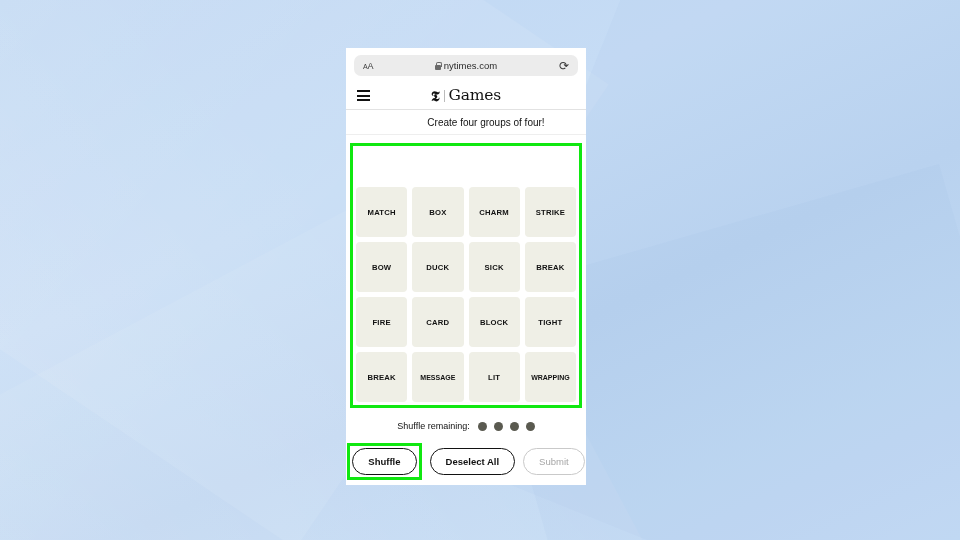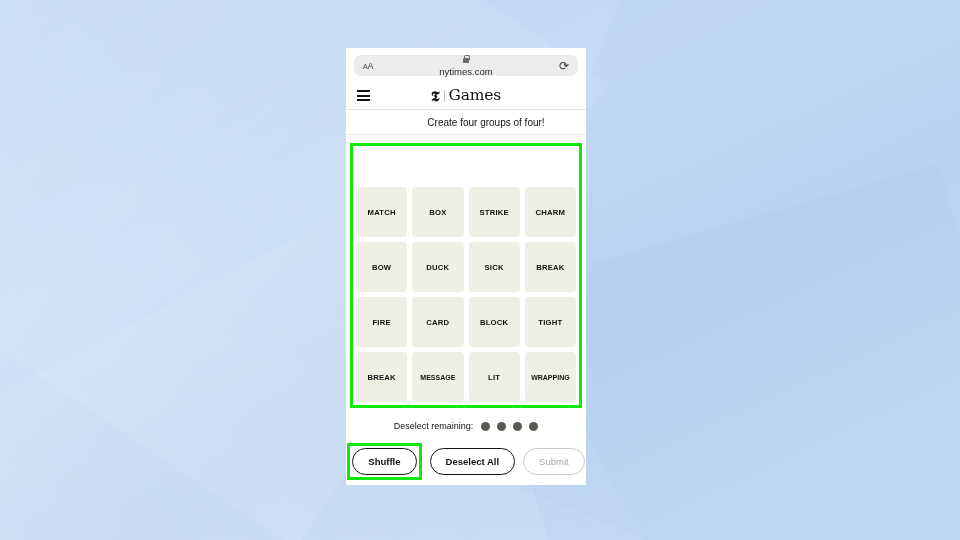--- a/index.html
+++ b/index.html
@@ -32,21 +32,21 @@
   
   .urlbar-wrap { padding:7px 8px 6px; background:#ffffff; }
   .urlbar {
     height:21px; background:#ececec; border-radius:7px;
     display:flex; align-items:center; padding:0 9px; position:relative;
   }
   .aa { font-size:9px; color:#3b3b3b; letter-spacing:-0.3px; font-weight:500; }
   .aa .small { font-size:7px; }
   .url-center {
     position:absolute; left:0; right:0; display:flex; justify-content:center;
-    align-items:center; gap:3px; pointer-events:none;flex-direction:column;
+    align-items:center; gap:3px; pointer-events:none;
   }
   .lock { width:6px; height:8px; position:relative; }
   .lock::before {
     content:""; position:absolute; left:0; bottom:0; width:6px; height:5px;
     background:#6a6a6a; border-radius:1px;
   }
   .lock::after {
     content:""; position:absolute; left:1.3px; top:0; width:3.4px; height:4px;
     border:1.1px solid #6a6a6a; border-bottom:none; border-radius:2px 2px 0 0;
   }
@@ -152,39 +152,39 @@
       <span class="logo-games">Games</span>
     </div>
   </div>
 
   <div class="subtitle">Create four groups of four!</div>
 
   <div class="grid-highlight">
     <div class="grid">
       <div class="tile">MATCH</div>
       <div class="tile">BOX</div>
+      <div class="tile">CHARM</div>
       <div class="tile">STRIKE</div>
-      <div class="tile">CHARM</div>
       <div class="tile">BOW</div>
       <div class="tile">DUCK</div>
       <div class="tile">SICK</div>
       <div class="tile">BREAK</div>
       <div class="tile">FIRE</div>
       <div class="tile">CARD</div>
       <div class="tile">BLOCK</div>
       <div class="tile">TIGHT</div>
       <div class="tile">BREAK</div>
       <div class="tile long">MESSAGE</div>
       <div class="tile">LIT</div>
       <div class="tile long">WRAPPING</div>
     </div>
   </div>
 
   <div class="mistakes">
-    <span class="mistakes-label">Deselect remaining:</span>
+    <span class="mistakes-label">Shuffle remaining:</span>
     <span class="dots">
       <span class="dot"></span>
       <span class="dot"></span>
       <span class="dot"></span>
       <span class="dot"></span>
     </span>
   </div>
 
   <div class="buttons">
     <span class="btn-hl">

